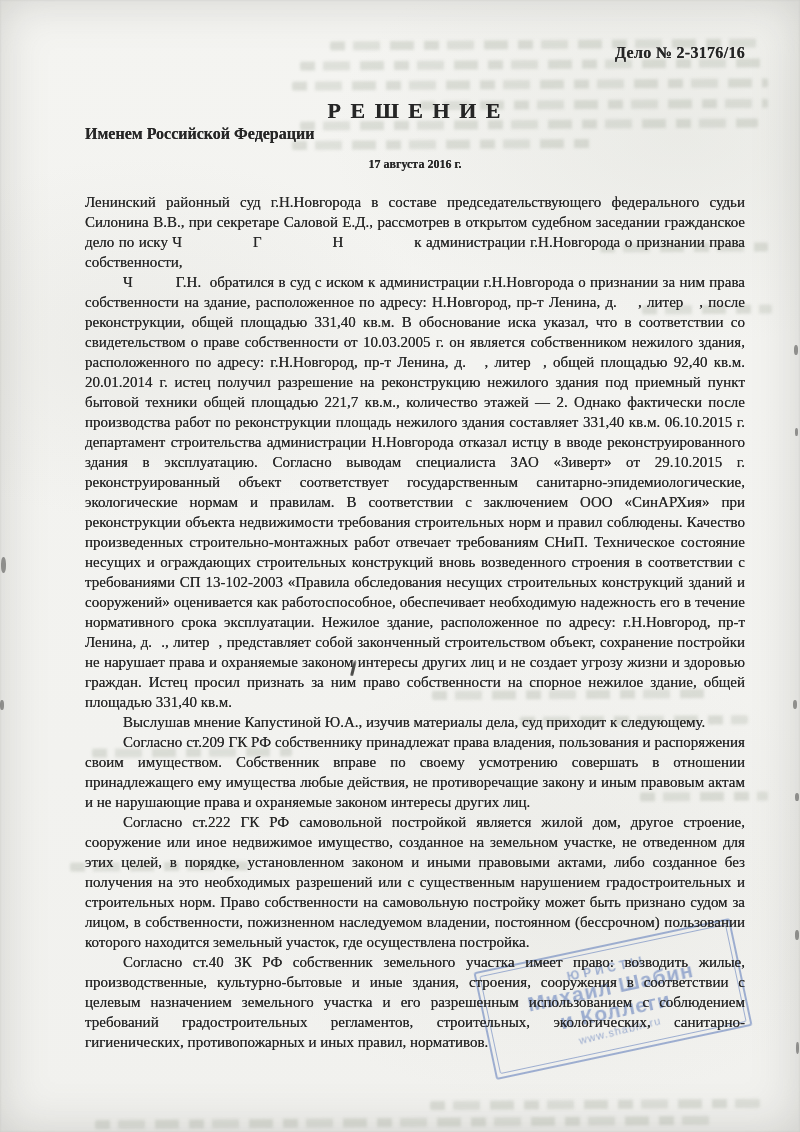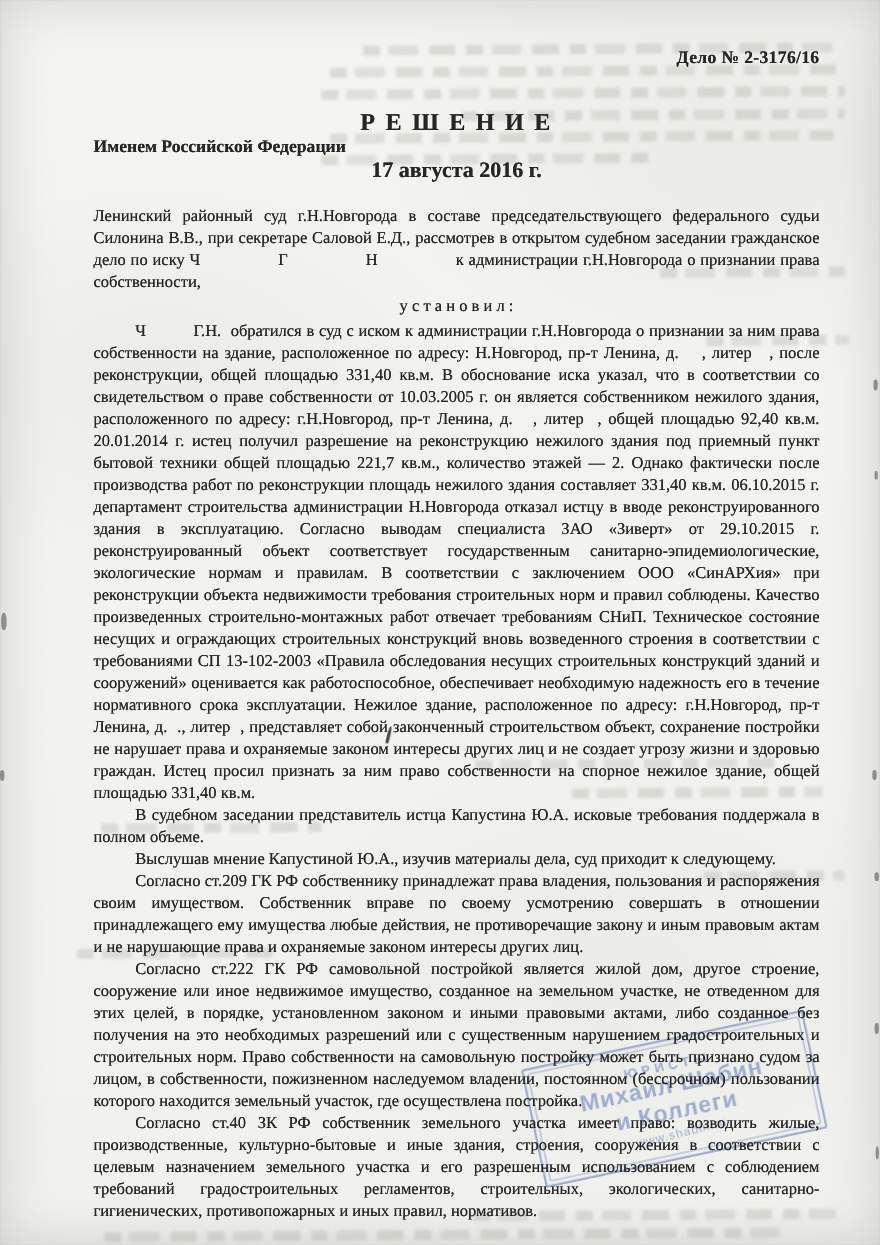--- a/index.html
+++ b/index.html
@@ -12,21 +12,21 @@
       radial-gradient(ellipse 460px 320px at 70% 78%, rgba(214,214,206,.22), transparent 70%),
       linear-gradient(#f4f4f1,#f1f1ee);
     box-shadow: inset 0 0 2px #c6c6c3, inset 0 0 46px rgba(125,125,120,.30);
     font-family:"Liberation Serif","DejaVu Serif",serif;
     color:#262626;
   }
   .content{position:absolute;left:85px;top:44px;width:660px;z-index:3;}
   .case-number{text-align:right;font-size:16px;font-weight:bold;letter-spacing:.3px;margin-bottom:36px;}
   .title{ text-align:center;font-size:22px;font-weight:bold;letter-spacing:2px;}
   .subtitle{font-size:16px;font-weight:bold;margin-top:1px;}
-  .doc-date{text-align:center;font-size:20px;font-weight:bold;margin-top:1px;}
+  .doc-date{text-align:center;font-size:12px;font-weight:bold;margin-top:14px;}
   .bodytext{margin-top:20px;font-size:15px;line-height:20px;text-align:justify;}
   .bodytext p{margin:0;text-indent:38px;}
   p.intro{text-indent:0;}
   .ustanovil{text-align:center;text-indent:0 !important;margin:2px 0 2px 0 !important;}
   .content, .content p{text-shadow:0 0 .5px rgba(35,35,35,.85);}
   
   .stamp{
     position:absolute;left:482px;top:944px;width:258px;height:106px;z-index:2;
     transform:rotate(-12deg);opacity:.55;
     border:2px solid #5a78b9;border-radius:3px;
@@ -82,23 +82,21 @@
   </div>
 
   <div class="content">
     <div class="case-number">Дело № 2-3176/16</div>
     <div class="title">Р Е Ш Е Н И Е</div>
     <div class="subtitle">Именем Российской Федерации</div>
     <div class="doc-date">17 августа  2016 г.</div>
 
     <div class="bodytext">
       <p class="intro">Ленинский районный суд г.Н.Новгорода в составе председательствующего федерального судьи  Силонина В.В., при секретаре Саловой Е.Д., рассмотрев в открытом судебном заседании гражданское дело по иску Ч&nbsp;&nbsp;&nbsp;&nbsp;&nbsp;&nbsp;&nbsp;&nbsp;&nbsp;&nbsp;&nbsp;&nbsp;&nbsp;&nbsp;&nbsp;&nbsp;Г&nbsp;&nbsp;&nbsp;&nbsp;&nbsp;&nbsp;&nbsp;&nbsp;&nbsp;&nbsp;&nbsp;&nbsp;&nbsp;&nbsp;&nbsp;&nbsp;Н&nbsp;&nbsp;&nbsp;&nbsp;&nbsp;&nbsp;&nbsp;&nbsp;&nbsp;&nbsp;&nbsp;&nbsp;&nbsp;&nbsp;&nbsp;&nbsp;к администрации г.Н.Новгорода о признании права собственности,</p>
-      <p class="ustanovil">у с т а н о в и л :</p>
       <p>Ч&nbsp;&nbsp;&nbsp;&nbsp;&nbsp;&nbsp;&nbsp;&nbsp;&nbsp;&nbsp;Г.Н.&nbsp; обратился в суд с иском к администрации г.Н.Новгорода о признании за ним права собственности на здание, расположенное по адресу: Н.Новгород, пр-т Ленина, д.&nbsp;&nbsp;&nbsp; , литер&nbsp;&nbsp; , после реконструкции, общей площадью 331,40 кв.м. В обоснование иска указал, что в соответствии со свидетельством о праве собственности от 10.03.2005 г. он является собственником нежилого здания, расположенного  по адресу: г.Н.Новгород, пр-т Ленина, д.&nbsp;&nbsp; , литер&nbsp; , общей площадью 92,40 кв.м. 20.01.2014 г. истец получил разрешение на реконструкцию нежилого здания под приемный пункт бытовой техники общей площадью 221,7 кв.м., количество этажей — 2. Однако фактически после производства работ по реконструкции площадь нежилого здания составляет 331,40 кв.м. 06.10.2015 г. департамент строительства администрации Н.Новгорода отказал истцу в вводе реконструированного здания в эксплуатацию. Согласно выводам специалиста ЗАО «Зиверт» от 29.10.2015 г. реконструированный объект соответствует государственным санитарно-эпидемиологические, экологические нормам и правилам. В соответствии с заключением ООО «СинАРХия» при реконструкции объекта недвижимости требования строительных норм и правил соблюдены. Качество произведенных строительно-монтажных работ отвечает требованиям СНиП. Техническое состояние несущих и ограждающих строительных конструкций вновь возведенного строения в соответствии с требованиями СП 13-102-2003 «Правила обследования несущих строительных конструкций зданий и сооружений» оценивается как работоспособное, обеспечивает необходимую надежность его в течение нормативного срока эксплуатации. Нежилое здание, расположенное по адресу: г.Н.Новгород, пр-т Ленина, д.&nbsp; ., литер&nbsp; , представляет собой законченный строительством объект, сохранение постройки не нарушает права и охраняемые законом интересы других лиц и не создает угрозу жизни и здоровью граждан. Истец просил признать за ним право собственности на спорное нежилое здание, общей площадью 331,40 кв.м.</p>
-      <p>В судебном заседании представитель истца Капустина Ю.А. исковые требования поддержала в полном объеме.</p>
       <p>Выслушав мнение Капустиной Ю.А., изучив материалы дела, суд приходит к следующему.</p>
       <p>Согласно ст.209 ГК РФ собственнику принадлежат права владения, пользования и распоряжения своим имуществом. Собственник вправе по своему усмотрению совершать в отношении принадлежащего ему имущества любые действия, не противоречащие закону и иным правовым актам и не нарушающие права и охраняемые законом интересы других лиц.</p>
       <p>Согласно ст.222 ГК РФ самовольной постройкой является жилой дом, другое строение, сооружение или иное недвижимое имущество, созданное на земельном участке, не отведенном для этих целей, в порядке, установленном законом и иными правовыми актами, либо созданное без получения на это необходимых разрешений или с существенным нарушением градостроительных и строительных норм. Право собственности на самовольную постройку может быть признано судом за лицом, в собственности, пожизненном наследуемом владении, постоянном (бессрочном) пользовании которого находится земельный участок, где осуществлена постройка.</p>
       <p>Согласно ст.40 ЗК РФ собственник земельного участка имеет право: возводить жилые, производственные, культурно-бытовые и иные здания, строения, сооружения в соответствии с целевым назначением земельного участка и его разрешенным использованием с соблюдением требований градостроительных регламентов, строительных, экологических, санитарно-гигиенических, противопожарных и иных правил, нормативов.</p>
     </div>
   </div>
 
   <div class="inkmark"></div>
 
   <div class="speck" style="left:1px;top:557px;width:5px;height:16px;"></div>

